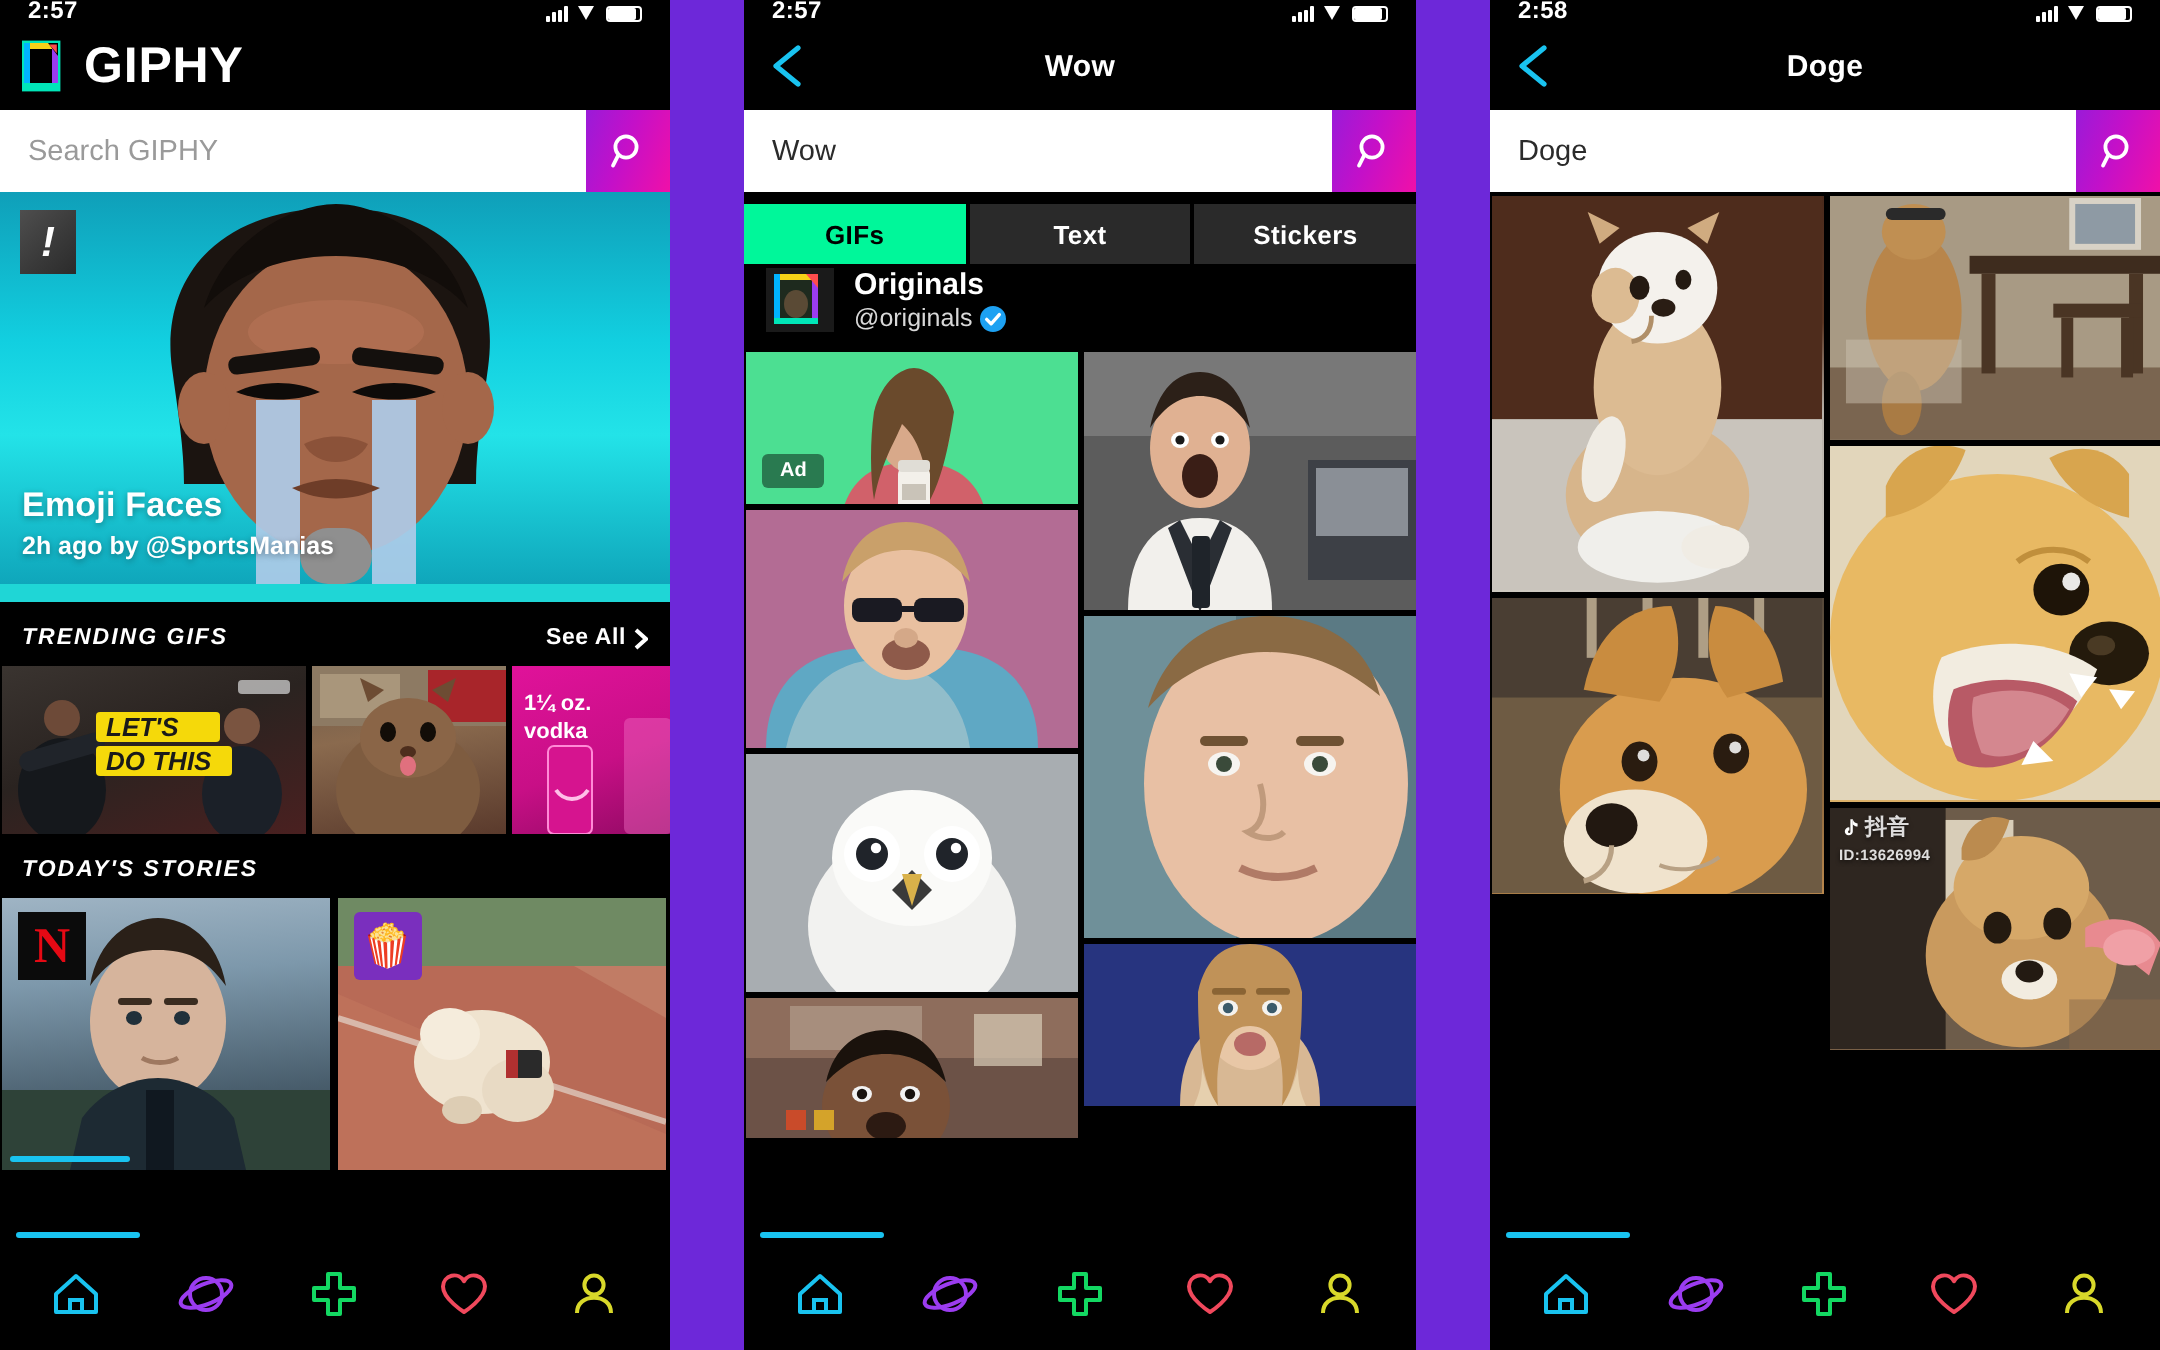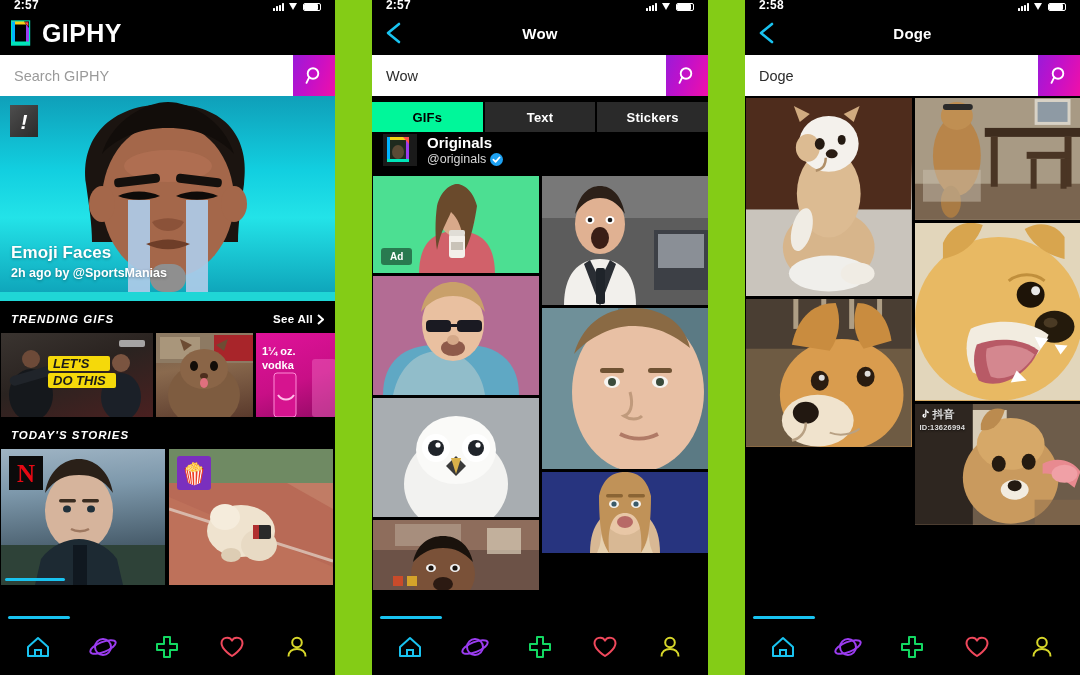--- a/index.html
+++ b/index.html
@@ -2,21 +2,21 @@
 <html><head>
 <meta charset="utf-8">
 <style>
   * { box-sizing: border-box; margin: 0; padding: 0; }
   html, body {
     width: 1080px; height: 675px;
     background: #000;
     font-family: "Liberation Sans", sans-serif;
     overflow: hidden;
   }
-  .stage { position: relative; width: 1080px; height: 675px; background: #84cc16; }
+  .stage { position: relative; width: 1080px; height: 675px; background: #6d28d9; }
 
   .phone {
     position: absolute; top: 0; height: 675px;
     background: #000; overflow: hidden;
   }
   #phone-left   { left: 0px;   width: 335px; }
   #phone-mid    { left: 372px; width: 336px; }
   #phone-right  { left: 745px; width: 335px; }
 
   
@@ -473,21 +473,21 @@
           <svg class="verified" viewBox="0 0 14 14">
             <circle cx="7" cy="7" r="7" fill="#1da1f2"></circle>
             <polyline points="3.6,7.2 6,9.6 10.4,4.6" fill="none" stroke="#fff" stroke-width="1.8" stroke-linecap="round" stroke-linejoin="round"></polyline>
           </svg>
         </span>
       </span>
     </div>
 
     <div class="masonry">
       <div class="mcol" style="width:166px">
-        <div class="gcell" style="height:97px">
+        <div class="gcell" style="height:76px">
           <div class="im" style="background:linear-gradient(180deg,#49e193 0%,#3cd589 55%,#33c57d 100%)"></div>
           <svg class="im" viewBox="0 0 166 99">
             <rect x="0" y="0" width="166" height="99" fill="#4cdf92"></rect>
             <path d="M46 99c0-30 12-44 38-44s38 14 38 44z" fill="#d1616a"></path>
             <ellipse cx="84" cy="40" rx="18" ry="21" fill="#d8a98a"></ellipse>
             <path d="M64 30c4-16 14-22 20-22s16 6 20 22c-4 26-8 36-12 44-3-28-10-34-14-38-4 10-10 18-14 38-2-12-2-30 0-44z" fill="#6a4a2c"></path>
             <rect x="76" y="58" width="16" height="24" rx="3" fill="#f3f0ea"></rect>
             <rect x="76" y="54" width="16" height="6" rx="2" fill="#e0ddd6"></rect>
             <rect x="78" y="66" width="12" height="8" fill="#c9c3b8"></rect>
           </svg>

